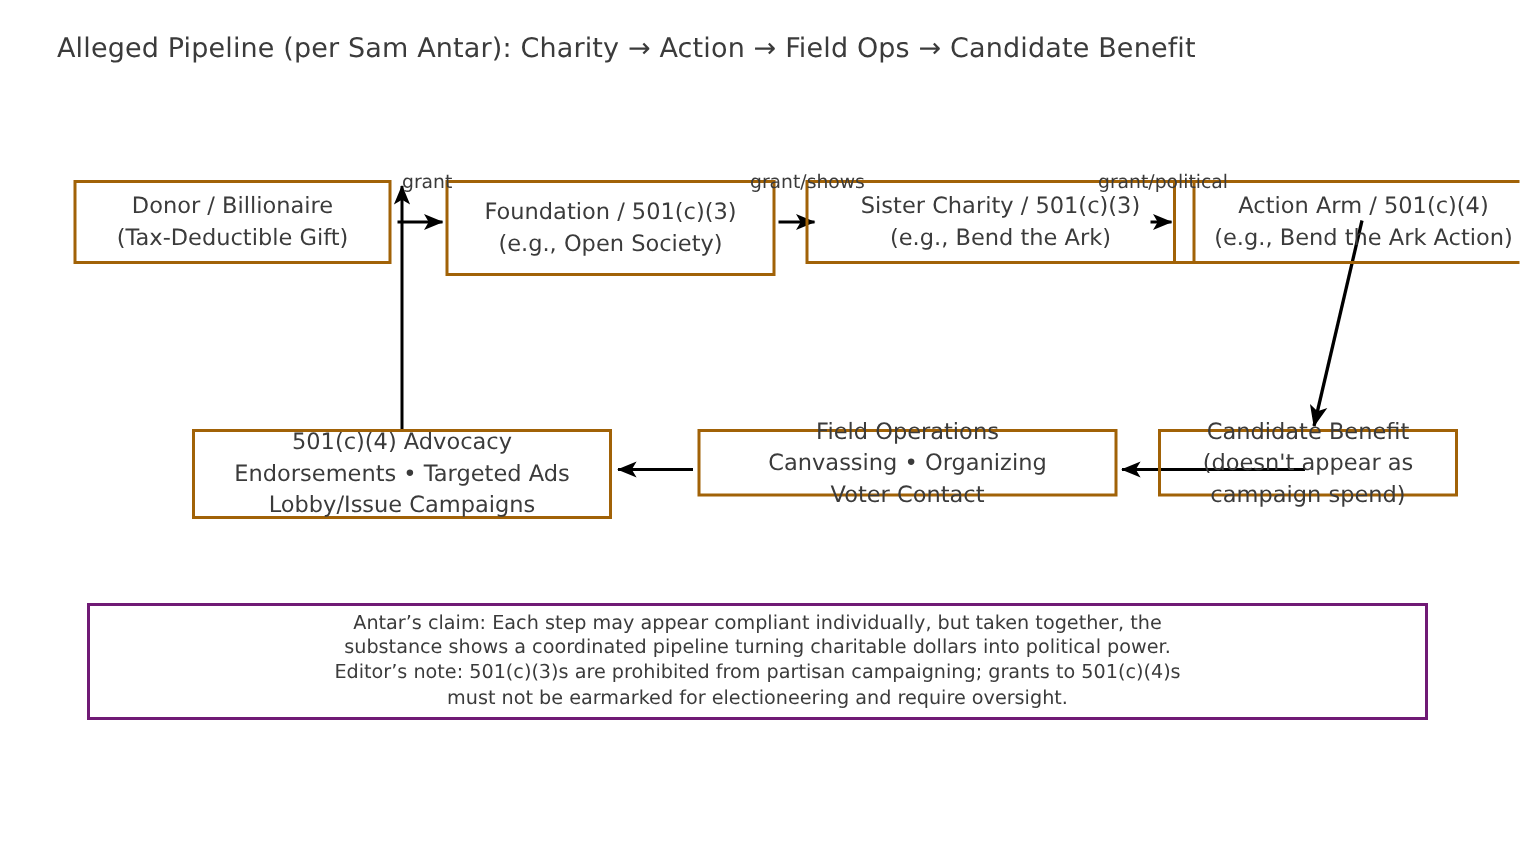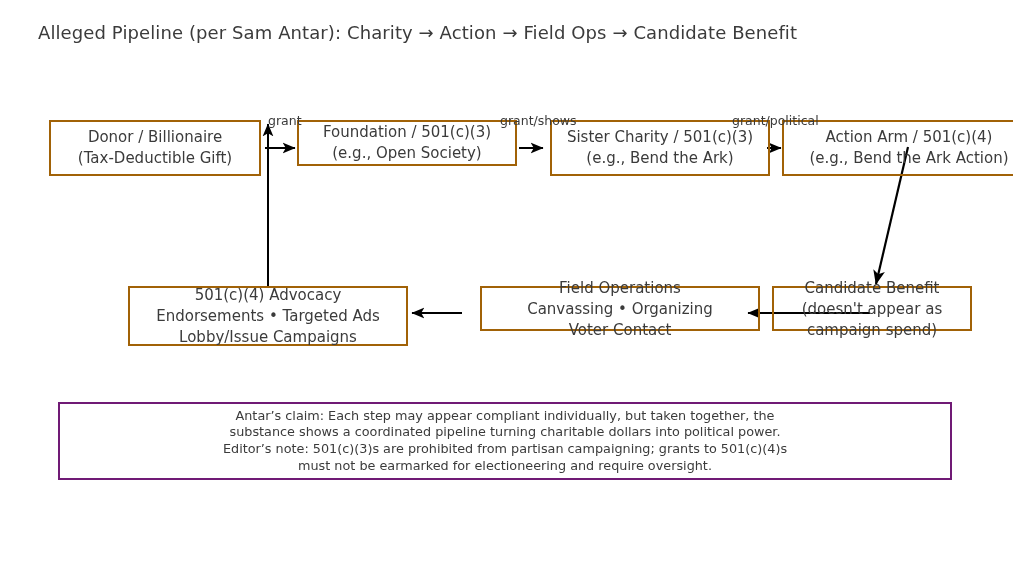--- a/index.html
+++ b/index.html
@@ -44,34 +44,34 @@
   .node .node-label {
     font-size: 15px;
     line-height: 21px;
     text-align: center;
     color: #3b3b3b;
     white-space: pre;
     display: block;
   }
   
   #node-donor      { left: 49px;  top: 120px; width: 212px; height: 56px; }
-  #node-foundation { left: 297px; top: 120px; width: 220px; height: 46px; }
-  #node-sister     { left: 550px; top: 120px; width: 220px; height: 56px; align-items: center; }
+  #node-foundation { left: 297px; top: 120px; width: 220px; height: 64px; }
+  #node-sister     { left: 537px; top: 120px; width: 260px; height: 56px; align-items: center; }
   #node-actionarm  { left: 782px; top: 120px; width: 254px; height: 56px; }
 
   
   .node.overflow .node-label {
     position: absolute;
     left: 50%;
     top: 50%;
     transform: translate(-50%, -50%);
     width: 340px;
   }
   #node-advocacy   { left: 128px; top: 286px; width: 280px; height: 60px; }
-  #node-fieldops   { left: 465px; top: 286px; width: 280px; height: 45px; margin-left: 15px; }
+  #node-fieldops   { left: 465px; top: 286px; width: 280px; height: 45px; }
   #node-candidate  { left: 772px; top: 286px; width: 200px; height: 45px; }
   #node-candidate .node-label { width: 210px; }
 
   
   #note-box {
     position: absolute;
     left: 58px;
     top: 402px;
     width: 894px;
     height: 78px;

